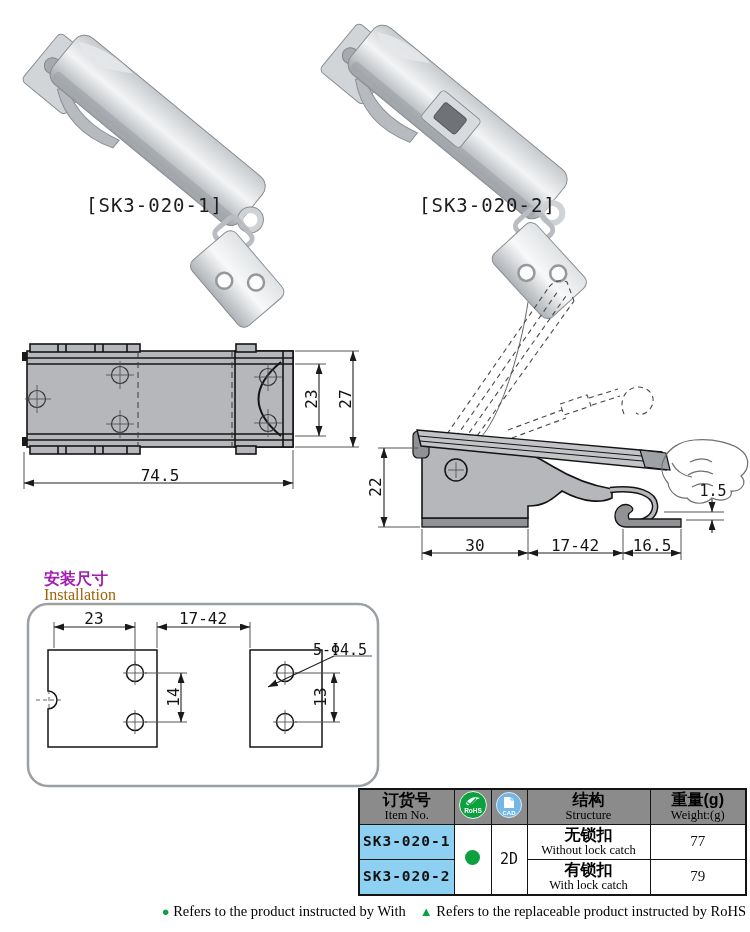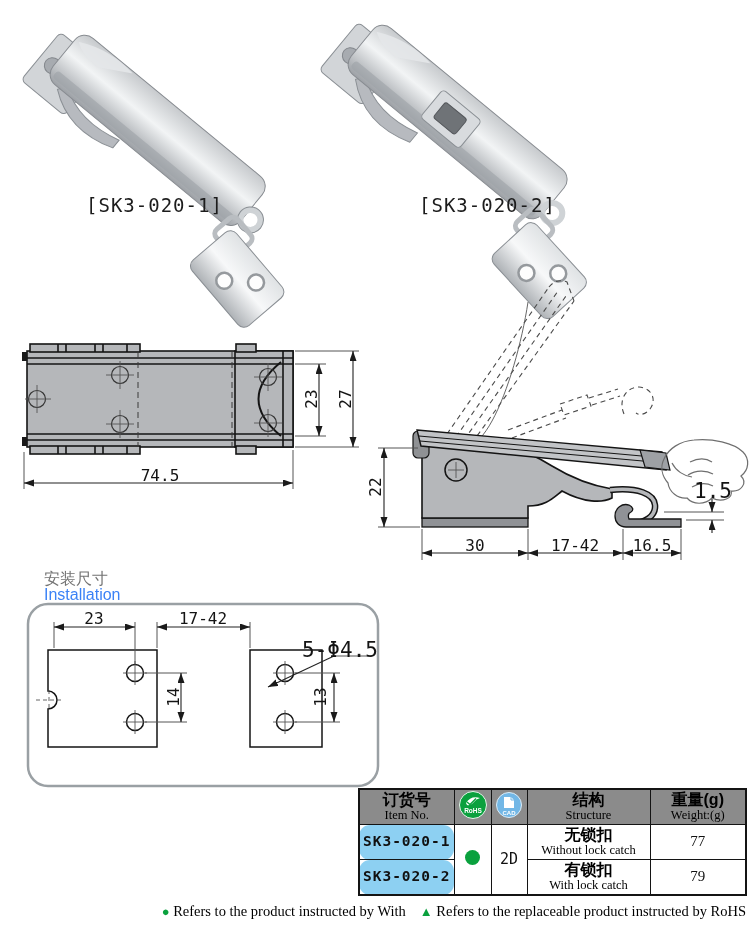--- a/index.html
+++ b/index.html
@@ -5,35 +5,35 @@
   html,body{margin:0;padding:0;background:#fff;}
   .page{position:relative;width:750px;height:923px;background:#ffffff;overflow:hidden;
         font-family:"Liberation Sans",sans-serif;color:#111;}
   .abs{position:absolute;}
   svg text{user-select:none;}
   .photo-label{position:absolute;font-family:"DejaVu Sans Mono",monospace;font-size:19px;
                letter-spacing:1px;color:#1c1c1c;white-space:nowrap;}
   .dim-label{position:absolute;font-family:"DejaVu Sans Mono",monospace;font-size:16px;
              color:#141414;white-space:nowrap;transform:translate(-50%,-50%);}
   .dim-label.rot{transform:translate(-50%,-50%) rotate(-90deg);}
-  .dim-label.small{font-size:21px;}
-  .inst-title-zh{position:absolute;left:44px;top:569px;font-size:16px;font-weight:normal;color:#737373;}
-  .inst-title-en{position:absolute;left:44px;top:586px;font-family:Liberation Sans, sans-serif;
-                 font-size:16px;color:#3b82f6;}
+  .dim-label.small{font-size:15px;}
+  .inst-title-zh{position:absolute;left:44px;top:569px;font-size:16px;font-weight:bold;color:#a21caf;}
+  .inst-title-en{position:absolute;left:44px;top:586px;font-family:Liberation Serif, serif;
+                 font-size:16px;color:#a16207;}
   
   .spec-table{position:absolute;left:358px;top:788px;border-collapse:collapse;table-layout:fixed;
               width:387px;}
   .spec-table td,.spec-table th{border:1.6px solid #141414;padding:0;text-align:center;
               vertical-align:middle;line-height:1.05;}
   .spec-table{border:2.2px solid #141414;}
   .th-gray{background:#8b8b8b;height:34px;}
   .zh{font-size:16px;font-weight:bold;color:#000;}
   .en-serif{font-family:"Liberation Serif",serif;font-size:12.5px;font-weight:normal;color:#000;}
   .item-cell{background:#8dd0f2;font-family:"DejaVu Sans Mono",monospace;font-weight:bold;
-             font-size:14.5px;letter-spacing:1px;height:34px;border-radius:11px;}
+             font-size:14.5px;letter-spacing:1px;height:34px;}
   .w-cell{font-family:Liberation Serif, serif;font-size:15px;}
   .cad2d{font-family:"DejaVu Sans Mono",monospace;font-size:15px;}
   .gdot{display:inline-block;width:15px;height:15px;border-radius:50%;background:#0aa13e;}
   .fnote1{position:absolute;right:4px;top:889px;font-size:13px;font-weight:bold;color:#000;
           white-space:nowrap;}
   .fnote2{position:absolute;right:4px;top:903px;font-family:"Liberation Serif",serif;
           font-size:14.5px;color:#000;white-space:nowrap;}
   .gmark{color:#0aa13e;font-size:13px;}
   .gap28{display:inline-block;width:28px;}
   .gap14{display:inline-block;width:14px;}

